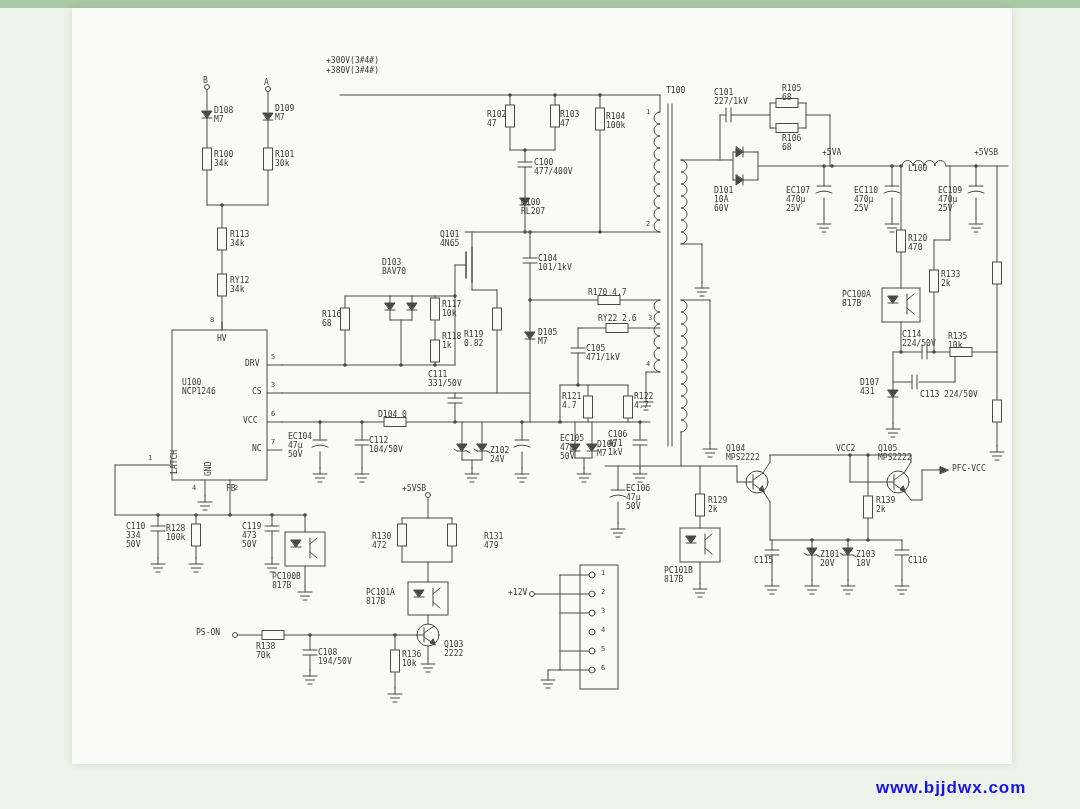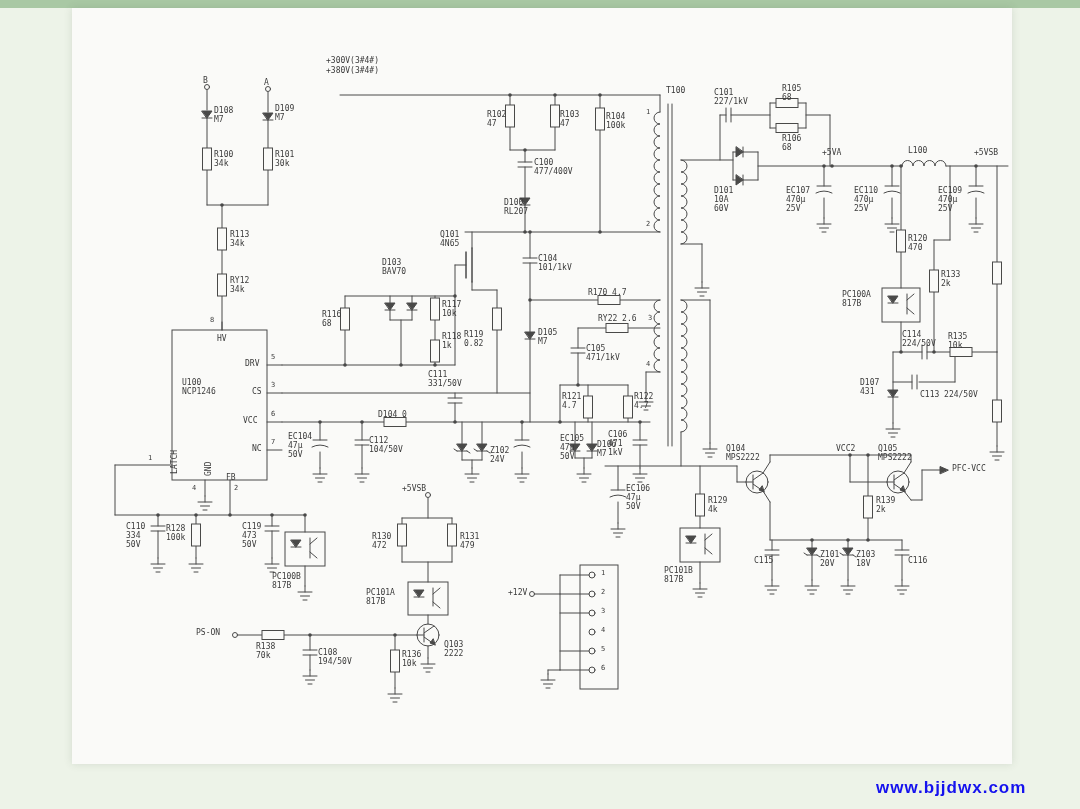--- a/index.html
+++ b/index.html
@@ -289,39 +289,39 @@
   <span class="lbl sm" style="left:210px;top:316px">8</span>
   <span class="lbl" style="left:182px;top:378px">U100
 NCP1246</span>
   <span class="lbl" style="left:217px;top:334px">HV</span>
   <span class="lbl" style="left:245px;top:359px">DRV</span>
   <span class="lbl" style="left:252px;top:387px">CS</span>
   <span class="lbl" style="left:243px;top:416px">VCC</span>
   <span class="lbl" style="left:252px;top:444px">NC</span>
   <span class="lbl v" style="left:170px;top:474px">LATCH</span>
   <span class="lbl v" style="left:204px;top:476px">GND</span>
-  <span class="lbl" style="left:226px;top:473px">FB</span>
+  <span class="lbl" style="left:226px;top:484px">FB</span>
   <span class="lbl sm" style="left:271px;top:353px">5</span>
   <span class="lbl sm" style="left:271px;top:381px">3</span>
   <span class="lbl sm" style="left:271px;top:410px">6</span>
   <span class="lbl sm" style="left:271px;top:438px">7</span>
   <span class="lbl sm" style="left:148px;top:454px">1</span>
   <span class="lbl sm" style="left:192px;top:484px">4</span>
   <span class="lbl sm" style="left:234px;top:484px">2</span>
   <span class="lbl" style="left:326px;top:56px">+300V(3#4#)</span>
   <span class="lbl" style="left:326px;top:66px">+380V(3#4#)</span>
   <span class="lbl" style="left:487px;top:110px">R102
 47</span>
   <span class="lbl" style="left:560px;top:110px">R103
 47</span>
   <span class="lbl" style="left:606px;top:112px">R104
 100k</span>
   <span class="lbl" style="left:534px;top:158px">C100
 477/400V</span>
-  <span class="lbl" style="left:504px;top:198px">D100
+  <span class="lbl" style="left:521px;top:198px">D100
 RL207</span>
   <span class="lbl" style="left:440px;top:230px">Q101
 4N65</span>
   <span class="lbl" style="left:382px;top:258px">D103
 BAV70</span>
   <span class="lbl" style="left:538px;top:254px">C104
 101/1kV</span>
   <span class="lbl" style="left:322px;top:310px">R116
 68</span>
   <span class="lbl" style="left:442px;top:300px">R117
@@ -372,21 +372,21 @@
   <span class="lbl" style="left:714px;top:186px">D101
 10A
 60V</span>
   <span class="lbl" style="left:822px;top:148px">+5VA</span>
   <span class="lbl" style="left:786px;top:186px">EC107
 470μ
 25V</span>
   <span class="lbl" style="left:854px;top:186px">EC110
 470μ
 25V</span>
-  <span class="lbl" style="left:908px;top:146px">L100</span>
+  <span class="lbl" style="left:908px;top:164px">L100</span>
   <span class="lbl" style="left:974px;top:148px">+5VSB</span>
   <span class="lbl" style="left:938px;top:186px">EC109
 470μ
 25V</span>
   <span class="lbl" style="left:908px;top:234px">R120
 470</span>
   <span class="lbl" style="left:941px;top:270px">R133
 2k</span>
   <span class="lbl" style="left:842px;top:290px">PC100A
 817B</span>
@@ -397,21 +397,21 @@
   <span class="lbl" style="left:920px;top:390px">C113 224/50V</span>
   <span class="lbl" style="left:860px;top:378px">D107
 431</span>
   <span class="lbl" style="left:726px;top:444px">Q104
 MPS2222</span>
   <span class="lbl" style="left:836px;top:444px">VCC2</span>
   <span class="lbl" style="left:878px;top:444px">Q105
 MPS2222</span>
   <span class="lbl" style="left:952px;top:464px">PFC-VCC</span>
   <span class="lbl" style="left:708px;top:496px">R129
-4k</span>
+2k</span>
   <span class="lbl" style="left:876px;top:496px">R139
 2k</span>
   <span class="lbl" style="left:664px;top:566px">PC101B
 817B</span>
   <span class="lbl" style="left:754px;top:556px">C115</span>
   <span class="lbl" style="left:820px;top:550px">Z101
 20V</span>
   <span class="lbl" style="left:856px;top:550px">Z103
 18V</span>
   <span class="lbl" style="left:908px;top:556px">C116</span>
@@ -424,21 +424,21 @@
   <span class="lbl" style="left:166px;top:524px">R128
 100k</span>
   <span class="lbl" style="left:242px;top:522px">C119
 473
 50V</span>
   <span class="lbl" style="left:272px;top:572px">PC100B
 817B</span>
   <span class="lbl" style="left:402px;top:484px">+5VSB</span>
   <span class="lbl" style="left:372px;top:532px">R130
 472</span>
-  <span class="lbl" style="left:460px;top:532px">R131
+  <span class="lbl" style="left:484px;top:532px">R131
 479</span>
   <span class="lbl" style="left:366px;top:588px">PC101A
 817B</span>
   <span class="lbl" style="left:444px;top:640px">Q103
 2222</span>
   <span class="lbl" style="left:196px;top:628px">PS-ON</span>
   <span class="lbl" style="left:256px;top:642px">R138
 70k</span>
   <span class="lbl" style="left:318px;top:648px">C108
 194/50V</span>

